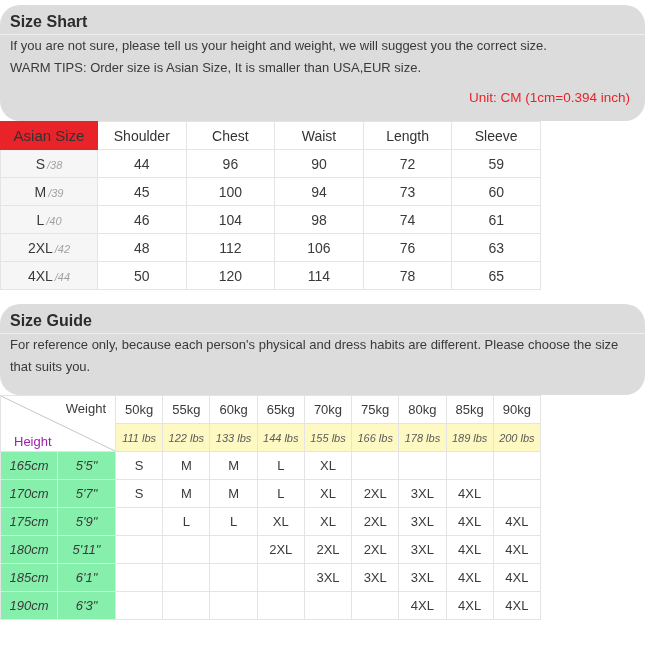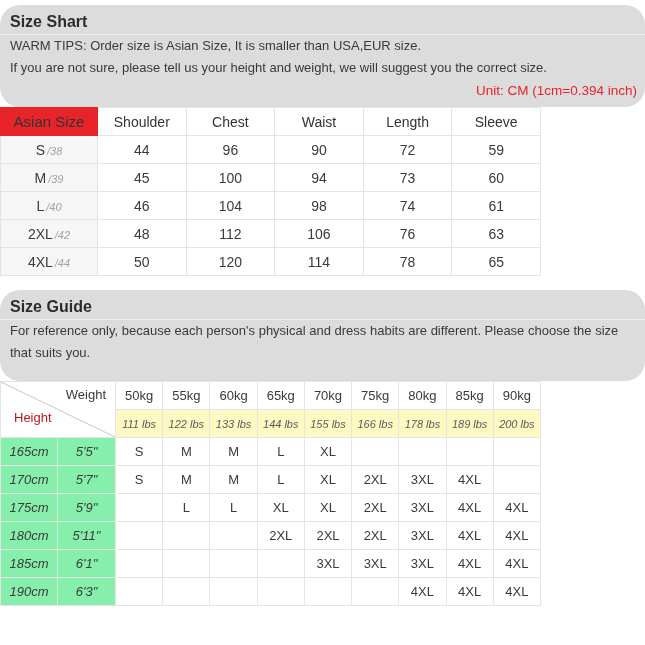--- a/index.html
+++ b/index.html
@@ -21,21 +21,21 @@
     margin: 0; padding: 0 10px;
     font-size: 16px; font-weight: 600; line-height: 25px;
     color: #2c2c2c;
     border-bottom: 1px solid rgba(255,255,255,0.55);
   }
   .panel .tip {
     margin: 0; padding: 0 10px;
     font-size: 13px; line-height: 22px; color: #3a3a3a;
   }
   .panel .unit {
-    margin: 0; padding: 0 8px 0 10px;
+    margin: 7px; padding: 0 8px 0 10px;
     font-size: 13.5px; line-height: 24px;
     color: var(--accent-red); text-align: right;
   }
   .panel.first { padding-top: 4px; padding-bottom: 4px; }
   .panel.second { padding-top: 4px; padding-bottom: 17px; }
 
   table {
     width: 541px; border-collapse: collapse; table-layout: fixed;
     background: #fff;
   }
@@ -58,35 +58,35 @@
   .size-col { background: #f6f6f6; }
   .eu { font-size: 11px; font-style: italic; color: #a2a2a2; margin-left: 2px; }
 
   .gap { height: 14px; background: #fff; }
 
   
   .size-guide-table { font-size: 13px; }
   .corner-cell { position: relative; background: #fff; padding: 16px; }
   .corner-cell svg { position: absolute; left: 0; top: 0; width: 100%; height: 100%; display: block; }
   .corner-weight { position: absolute; top: 5px; right: 9px; font-size: 13px; color: #3a3a3a; }
-  .corner-height { position: absolute; bottom: 12px; left: 13px; font-size: 13px; color: #b91c1c; }
+  .corner-height { position: absolute; bottom: 2px; left: 13px; font-size: 13px; color: #a21caf; }
   .lbs-row th { font-size: 11px; color: #5a5a5a; background: #fef9c3; font-style: italic; }
   .height-col { background: #86efac; font-style: italic; }
 </style>
 </head>
 <body>
 
 <div>
   <div class="top-space"></div>
 
   <section>
     <div class="panel first">
       <h2>Size Shart</h2>
+      <p class="tip">If you are not sure, please tell us your height and weight, we will suggest you the correct size.</p>
       <p class="tip">WARM TIPS: Order size is Asian Size, It is smaller than USA,EUR size.</p>
-      <p class="tip">If you are not sure, please tell us your height and weight, we will suggest you the correct size.</p>
       <p class="unit">Unit: CM (1cm=0.394 inch)</p>
     </div>
 
     <table class="size-chart-table">
       <colgroup>
         <col style="width:97px">
           <col>
           <col>
           <col>
           <col>

